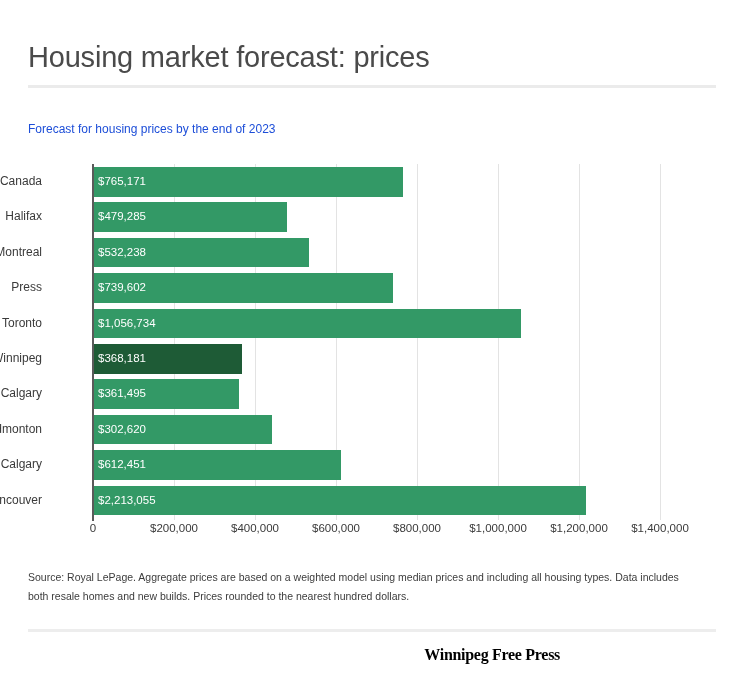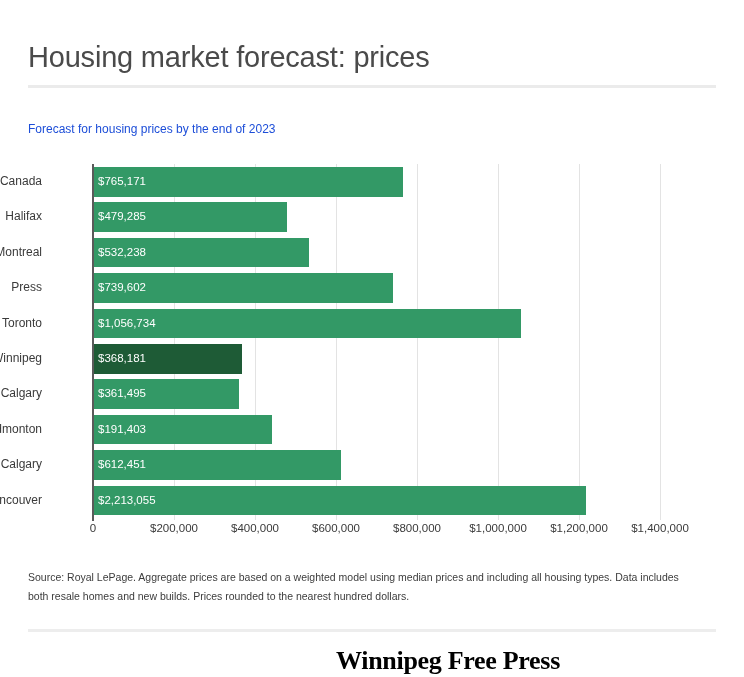--- a/index.html
+++ b/index.html
@@ -153,21 +153,21 @@
     top: 617px;
     width: 688px;
     height: 3px;
     background: #ededed;
   }
   .brand {
     position: absolute;
     right: 28px;
     top: 634px;
     font-family: "Liberation Serif", serif;
-    font-size: 26px;
+    font-size: 16px;
     font-weight: bold;
     color: #000000;
     letter-spacing: -0.3px;
     white-space: nowrap;
   }
 </style>
 </head>
 <body>
 
 <div class="page">
@@ -216,21 +216,21 @@
           <div class="bar-label">$368,181</div>
         </div>
         <div class="row" style="top: 212.4px; width: 608px;">
           <div class="cat-label">Calgary</div>
           <div class="bar" style="width: 146.405px;"></div>
           <div class="bar-label">$361,495</div>
         </div>
         <div class="row" style="top: 247.8px; width: 608px;">
           <div class="cat-label">Edmonton</div>
           <div class="bar" style="width: 179.287px;"></div>
-          <div class="bar-label">$191,403</div>
+          <div class="bar-label">$302,620</div>
         </div>
         <div class="row" style="top: 283.2px; width: 608px;">
           <div class="cat-label">Calgary</div>
           <div class="bar" style="width: 248.043px;"></div>
           <div class="bar-label">$612,451</div>
         </div>
         <div class="row" style="top: 318.6px; width: 608px;">
           <div class="cat-label">Vancouver</div>
           <div class="bar" style="width: 492.727px;"></div>
           <div class="bar-label">$2,213,055</div>

